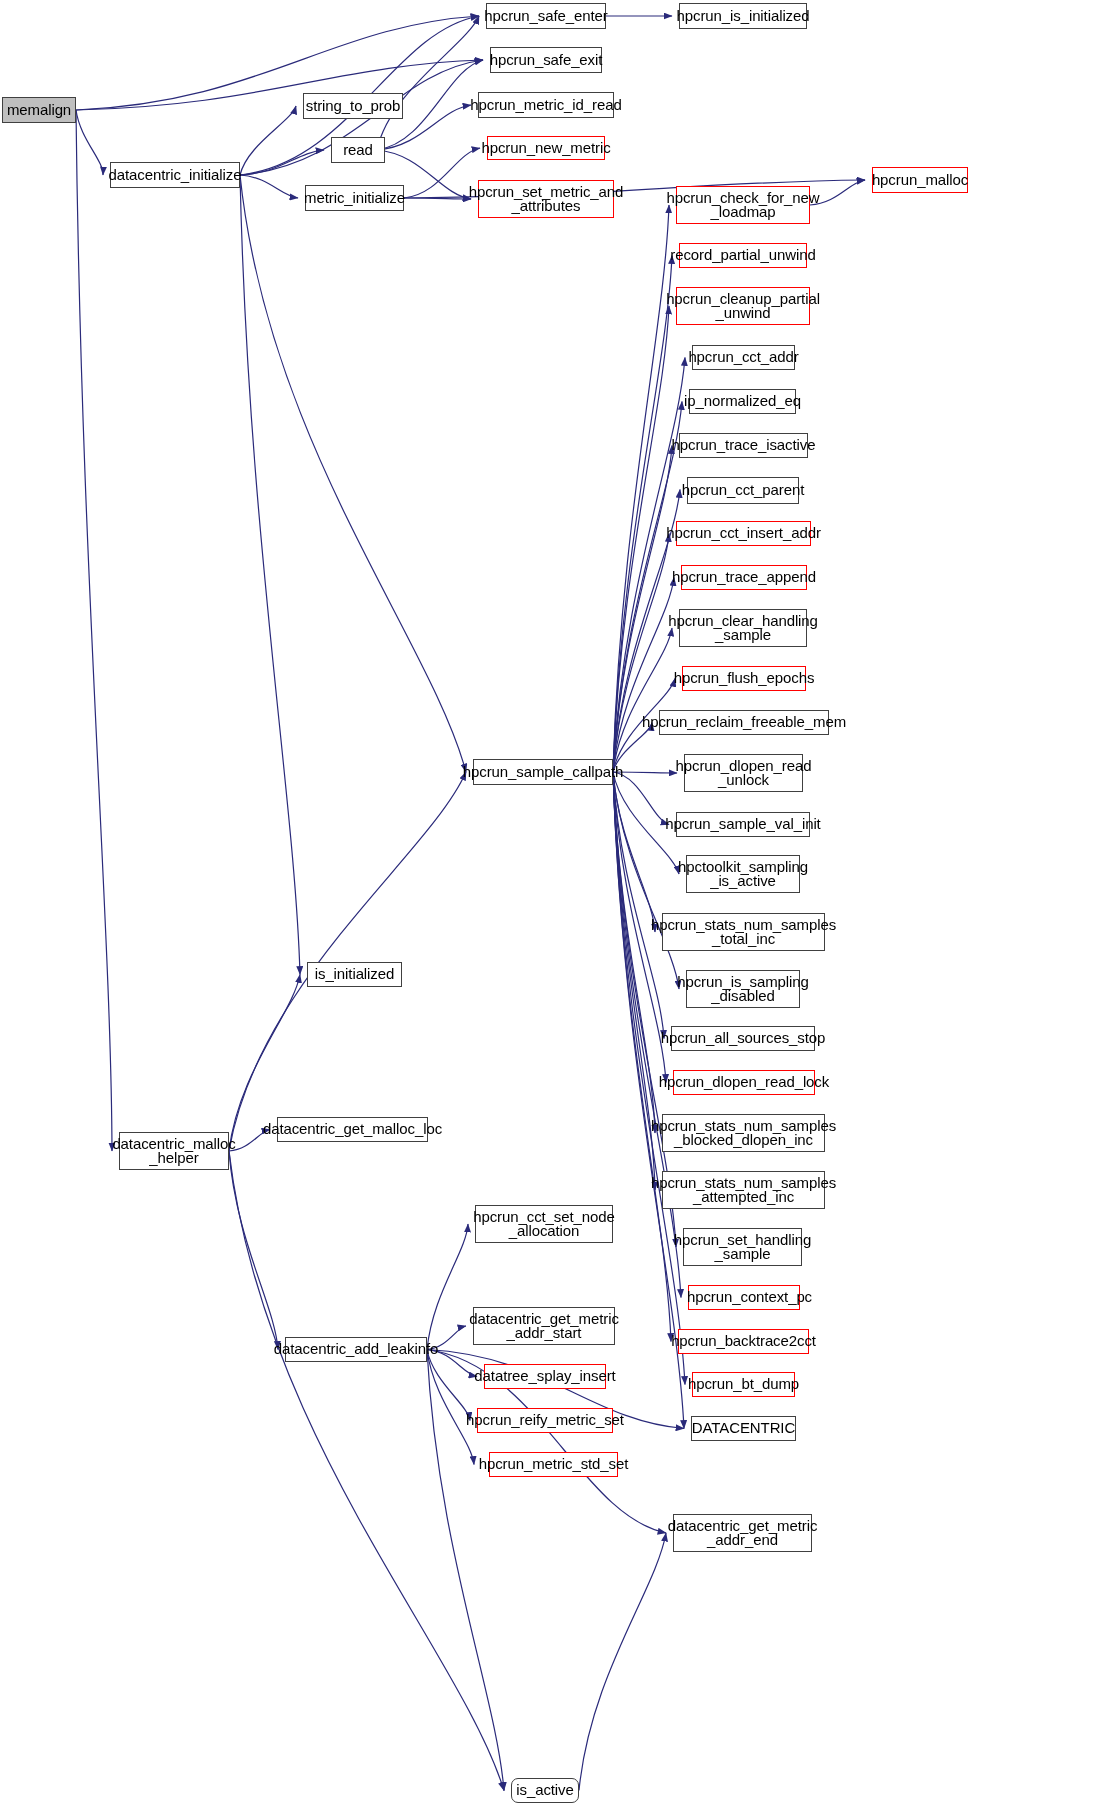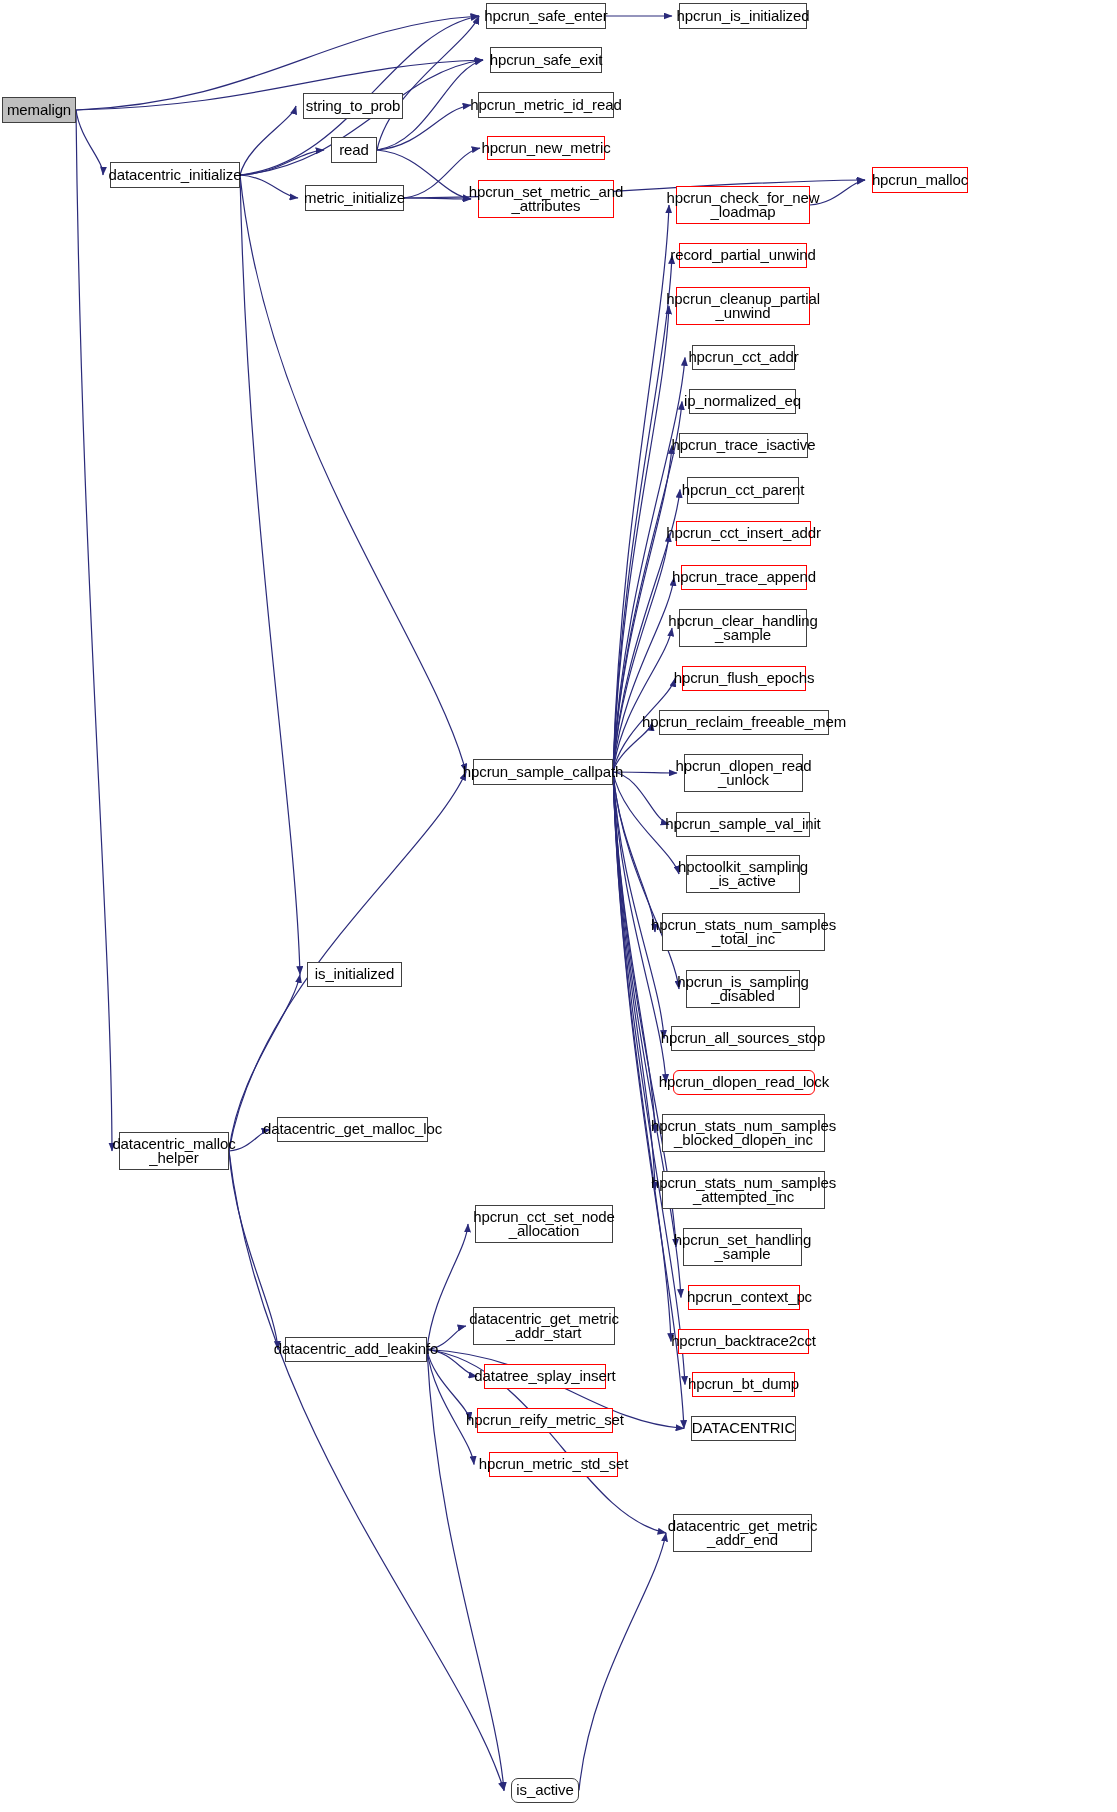--- a/index.html
+++ b/index.html
@@ -117,21 +117,21 @@
         <path d="M427,1349.5 C437.08,1547.95 495.88,1693.48 504,1790.5" marker-end="url(#arrow)"></path>
         <path d="M427,1349.5 C545.8,1355.82 590.6800000000001,1420.6 684,1428.5" marker-end="url(#arrow)"></path>
         <path d="M427,1349.5 C537.7,1364.18 579.52,1514.65 666,1533" marker-end="url(#arrow)"></path>
         <path d="M579,1790.5 C590.28,1674.625 656.08,1589.65 666,1533" marker-end="url(#arrow)"></path>
       </g>
   </svg>
   <div id="node-layer">
       <div class="node root" style="left: 2px; top: 97px; width: 74px; height: 26px;">memalign</div>
       <div class="node" style="left: 110px; top: 162px; width: 130px; height: 26px;">datacentric_initialize</div>
       <div class="node" style="left: 303px; top: 93px; width: 100px; height: 26px;">string_to_prob</div>
-      <div class="node" style="left: 331px; top: 137px; width: 46px; height: 26px;">read</div>
+      <div class="node" style="left: 331px; top: 137px; width: 54px; height: 26px;">read</div>
       <div class="node" style="left: 305px; top: 185px; width: 99px; height: 26px;">metric_initialize</div>
       <div class="node" style="left: 486px; top: 3px; width: 120px; height: 26px;">hpcrun_safe_enter</div>
       <div class="node" style="left: 679px; top: 3px; width: 128px; height: 26px;">hpcrun_is_initialized</div>
       <div class="node" style="left: 490px; top: 47px; width: 112px; height: 26px;">hpcrun_safe_exit</div>
       <div class="node" style="left: 478px; top: 92px; width: 136px; height: 26px;">hpcrun_metric_id_read</div>
       <div class="node red" style="left: 487px; top: 136px; width: 118px; height: 24px;">hpcrun_new_metric</div>
       <div class="node red" style="left: 478px; top: 180px; width: 136px; height: 38px;">hpcrun_set_metric_and
 _attributes</div>
       <div class="node red" style="left: 872px; top: 167px; width: 96px; height: 26px;">hpcrun_malloc</div>
       <div class="node red" style="left: 676px; top: 186px; width: 134px; height: 38px;">hpcrun_check_for_new
@@ -153,21 +153,21 @@
       <div class="node" style="left: 684px; top: 754px; width: 119px; height: 38px;">hpcrun_dlopen_read
 _unlock</div>
       <div class="node" style="left: 676px; top: 812px; width: 134px; height: 25px;">hpcrun_sample_val_init</div>
       <div class="node" style="left: 686px; top: 855px; width: 114px; height: 38px;">hpctoolkit_sampling
 _is_active</div>
       <div class="node" style="left: 662px; top: 913px; width: 163px; height: 38px;">hpcrun_stats_num_samples
 _total_inc</div>
       <div class="node" style="left: 686px; top: 970px; width: 114px; height: 38px;">hpcrun_is_sampling
 _disabled</div>
       <div class="node" style="left: 671px; top: 1026px; width: 144px; height: 25px;">hpcrun_all_sources_stop</div>
-      <div class="node red" style="left: 673px; top: 1070px; width: 142px; height: 25px; border-radius: 6px;">hpcrun_dlopen_read_lock</div>
+      <div class="node red" style="left: 673px; top: 1070px; width: 142px; height: 25px;">hpcrun_dlopen_read_lock</div>
       <div class="node" style="left: 662px; top: 1114px; width: 163px; height: 38px;">hpcrun_stats_num_samples
 _blocked_dlopen_inc</div>
       <div class="node" style="left: 662px; top: 1171px; width: 163px; height: 38px;">hpcrun_stats_num_samples
 _attempted_inc</div>
       <div class="node" style="left: 683px; top: 1228px; width: 119px; height: 38px;">hpcrun_set_handling
 _sample</div>
       <div class="node red" style="left: 688px; top: 1285px; width: 112px; height: 25px; padding-left: 15px;">hpcrun_context_pc</div>
       <div class="node red" style="left: 678px; top: 1329px; width: 131px; height: 25px;">hpcrun_backtrace2cct</div>
       <div class="node red" style="left: 692px; top: 1372px; width: 103px; height: 25px;">hpcrun_bt_dump</div>
       <div class="node" style="left: 691px; top: 1416px; width: 105px; height: 25px;">DATACENTRIC</div>

